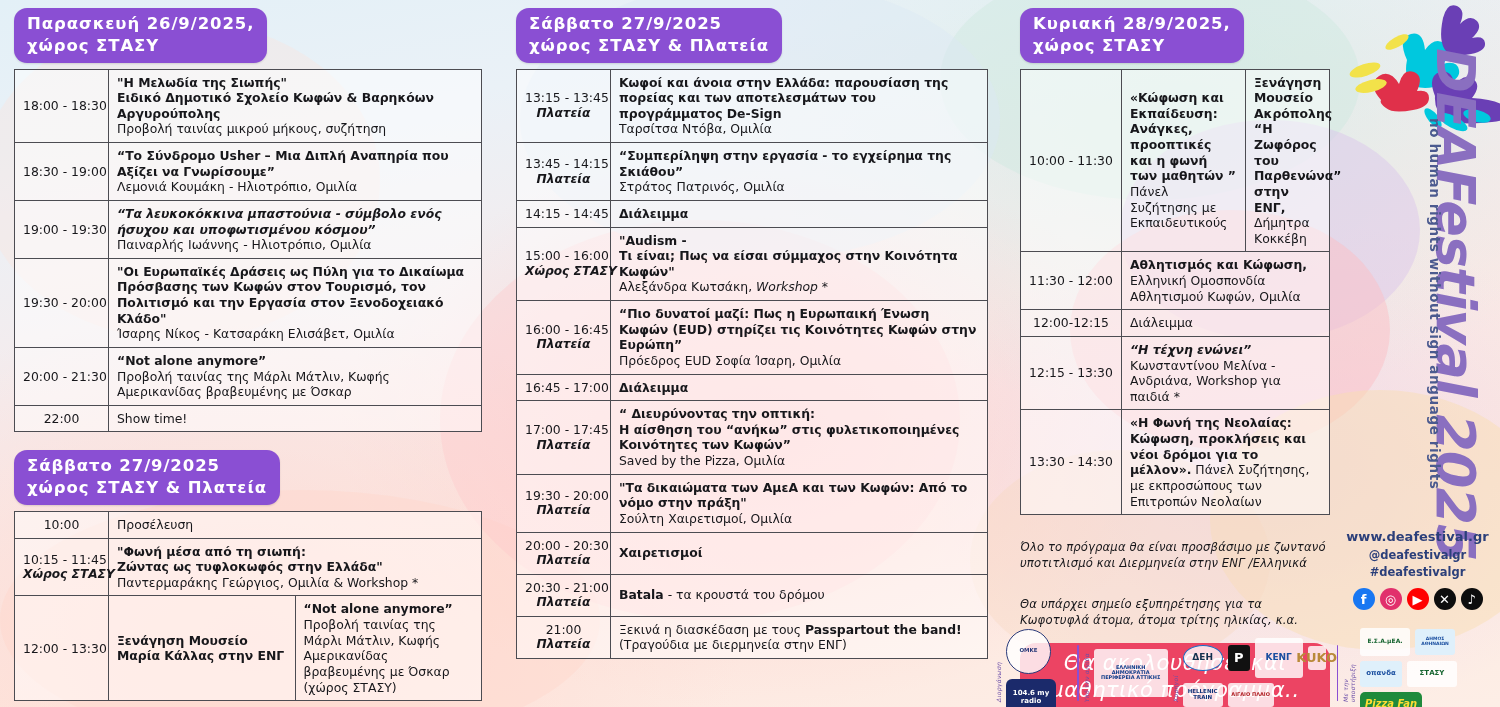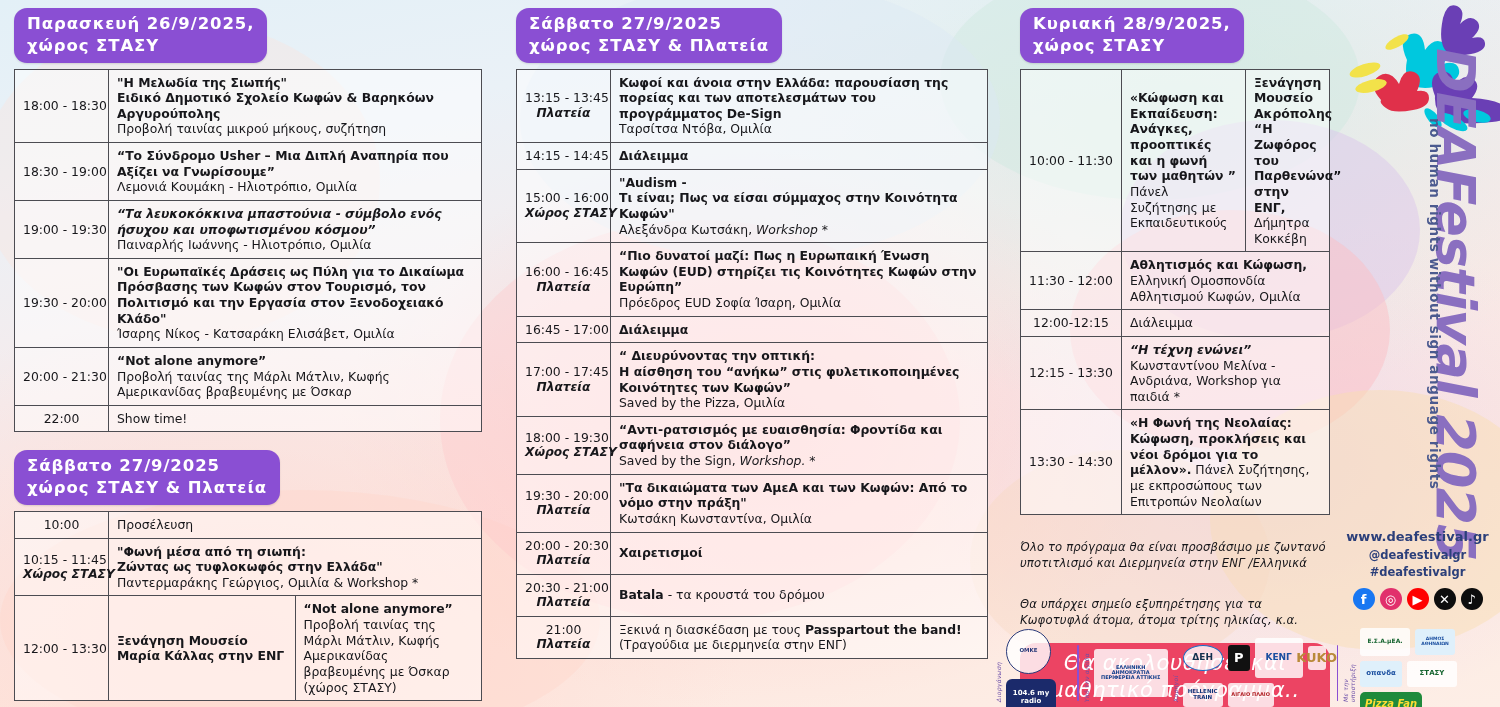--- a/index.html
+++ b/index.html
@@ -249,20 +249,24 @@
     <span class="l2">χώρος ΣΤΑΣΥ &amp; Πλατεία</span>
   </div>
 
   <table class="sched t2" style="margin-top:6px;">
     <tbody id="sat-body">
         <tr>
           <td class="time"><span>13:15 - 13:45</span><span class="venue">Πλατεία</span></td>
           <td><span class="ttl" style="white-space: pre-line;">Κωφοί και άνοια στην Ελλάδα: παρουσίαση της πορείας και των αποτελεσμάτων του προγράμματος De-Sign</span><br><span class="sub">Ταρσίτσα Ντόβα, Ομιλία</span></td>
         </tr>
         <tr>
+          <td class="time"><span>13:45 - 14:15</span><span class="venue">Πλατεία</span></td>
+          <td><span class="ttl" style="white-space: pre-line;">“Συμπερίληψη στην εργασία - το εγχείρημα της Σκιάθου”</span><br><span class="sub">Στράτος Πατρινός, Ομιλία</span></td>
+        </tr>
+        <tr>
           <td class="time"><span>14:15 - 14:45</span></td>
           <td><span class="ttl" style="white-space: pre-line;">Διάλειμμα</span></td>
         </tr>
         <tr>
           <td class="time"><span>15:00 - 16:00</span><span class="venue">Χώρος ΣΤΑΣΥ</span></td>
           <td><span class="ttl" style="white-space: pre-line;">"Audism -
 Τι είναι; Πως να είσαι σύμμαχος στην Κοινότητα Κωφών"</span><br><span class="sub">Αλεξάνδρα Κωτσάκη, </span><span class="sub ital">Workshop *</span></td>
         </tr>
         <tr>
           <td class="time"><span>16:00 - 16:45</span><span class="venue">Πλατεία</span></td>
@@ -271,26 +275,22 @@
         <tr>
           <td class="time"><span>16:45 - 17:00</span></td>
           <td><span class="ttl" style="white-space: pre-line;">Διάλειμμα</span></td>
         </tr>
         <tr>
           <td class="time"><span>17:00 - 17:45</span><span class="venue">Πλατεία</span></td>
           <td><span class="ttl" style="white-space: pre-line;">“ Διευρύνοντας την οπτική:
 Η αίσθηση του “ανήκω” στις φυλετικοποιημένες Κοινότητες των Κωφών”</span><br><span class="sub">Saved by the Pizza, Ομιλία</span></td>
         </tr>
         <tr>
-          <td class="time"><span>18:00 - 19:30</span><span class="venue">Χώρος ΣΤΑΣΥ</span></td>
-          <td><span class="ttl" style="white-space: pre-line;">“Αντι-ρατσισμός με ευαισθησία: Φροντίδα και σαφήνεια στον διάλογο”</span><br><span class="sub">Saved by the Sign, </span><span class="sub ital">Workshop.  *</span></td>
-        </tr>
-        <tr>
           <td class="time"><span>19:30 - 20:00</span><span class="venue">Πλατεία</span></td>
-          <td><span class="ttl" style="white-space: pre-line;">"Τα δικαιώματα των ΑμεΑ και των Κωφών: Από το νόμο στην πράξη"</span><br><span class="sub">Κωτσάκη Κωνσταντίνα, Ομιλία</span></td>
+          <td><span class="ttl" style="white-space: pre-line;">"Τα δικαιώματα των ΑμεΑ και των Κωφών: Από το νόμο στην πράξη"</span><br><span class="sub">Σούλτη Χαιρετισμοί, Ομιλία</span></td>
         </tr>
         <tr>
           <td class="time"><span>20:00 - 20:30</span><span class="venue">Πλατεία</span></td>
           <td><span class="ttl" style="white-space: pre-line;">Χαιρετισμοί</span></td>
         </tr>
         <tr>
           <td class="time"><span>20:30 - 21:00</span><span class="venue">Πλατεία</span></td>
           <td><span class="ttl" style="white-space: pre-line;"> Batala</span><span class="sub"> - τα κρουστά του δρόμου</span></td>
         </tr>
         <tr>

